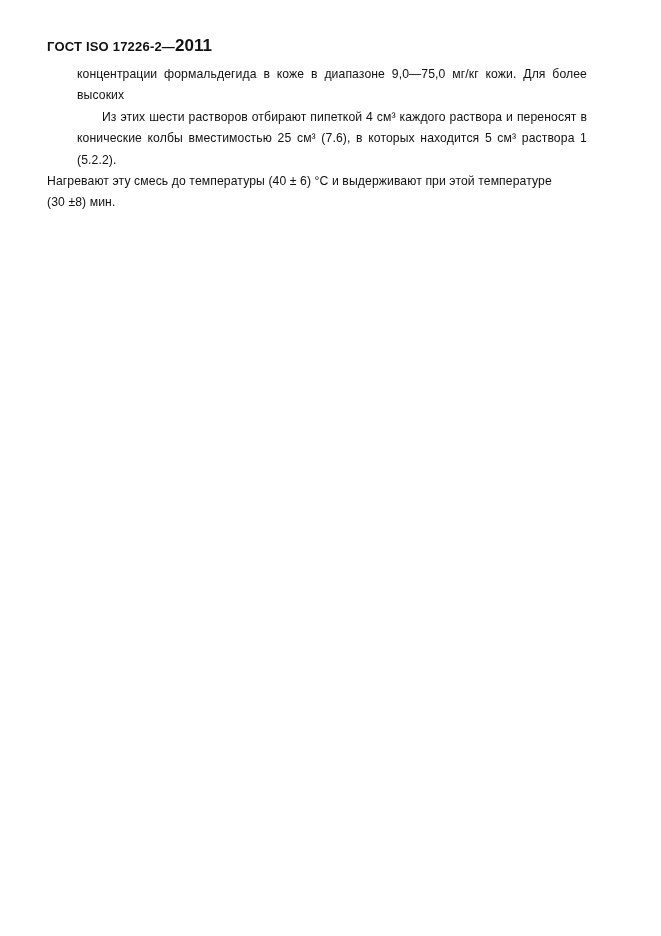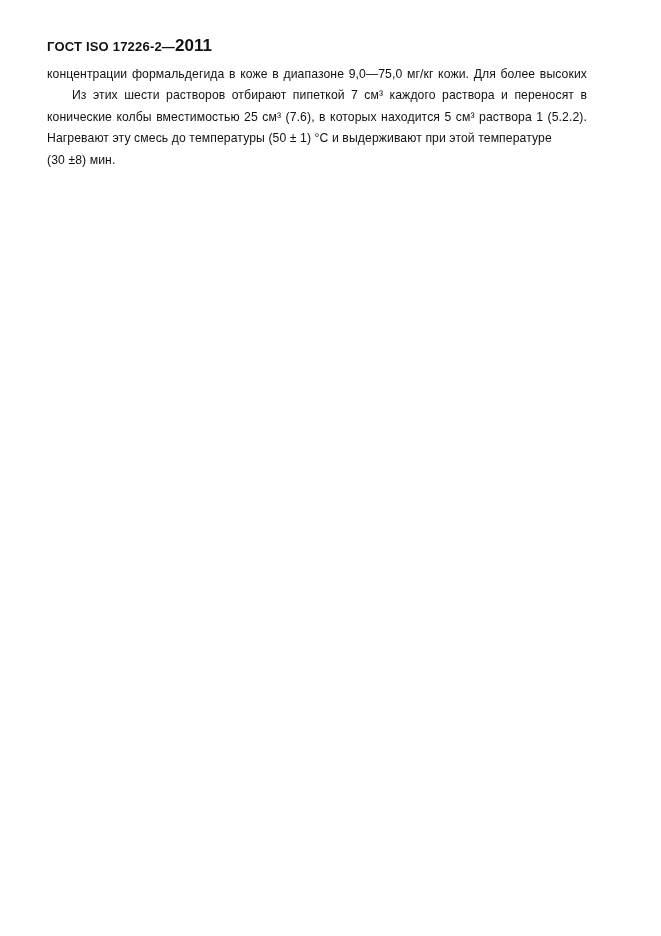--- a/index.html
+++ b/index.html
@@ -39,20 +39,21 @@
     font-size: 12.2px;
     line-height: 21.4px;
     letter-spacing: 0.1px;
   }
   .text-line {
     white-space: normal;
   }
   .text-line.justify {
     text-align: justify;
     text-align-last: justify;
+    margin-left: 30px;
   }
   .text-line.indent {
     padding-left: 25px;
   }
   .page-number {
     position: absolute;
     left: 44px;
     top: 864px;
     font-size: 13px;
     line-height: 15px;
@@ -67,23 +68,23 @@
     <span class="designation">ГОСТ ISO 17226-2—</span><span class="year">2011</span>
   </div>
 
   <div class="text-block">
 
     <div>
       <div class="text-line justify">концентрации формальдегида в коже в диапазоне 9,0—75,0 мг/кг кожи. Для более высоких</div>
     </div>
 
     <div>
-      <div class="text-line indent justify">Из этих шести растворов отбирают пипеткой 7 см³ каждого раствора и переносят в</div>
+      <div class="text-line indent justify">Из этих шести растворов отбирают пипеткой 4 см³ каждого раствора и переносят в</div>
       <div class="text-line justify">конические колбы вместимостью 25 см³ (7.6), в которых находится 5 см³ раствора 1 (5.2.2).</div>
-      <div class="text-line">Нагревают эту смесь до температуры (50 ± 1) °С и выдерживают при этой температуре</div>
+      <div class="text-line">Нагревают эту смесь до температуры (40 ± 6) °С и выдерживают при этой температуре</div>
       <div class="text-line">(30 ±8) мин.</div>
     </div>
 
   </div>
 
   <div class="page-number">6</div>
 
 </div>
 
 </body></html>

